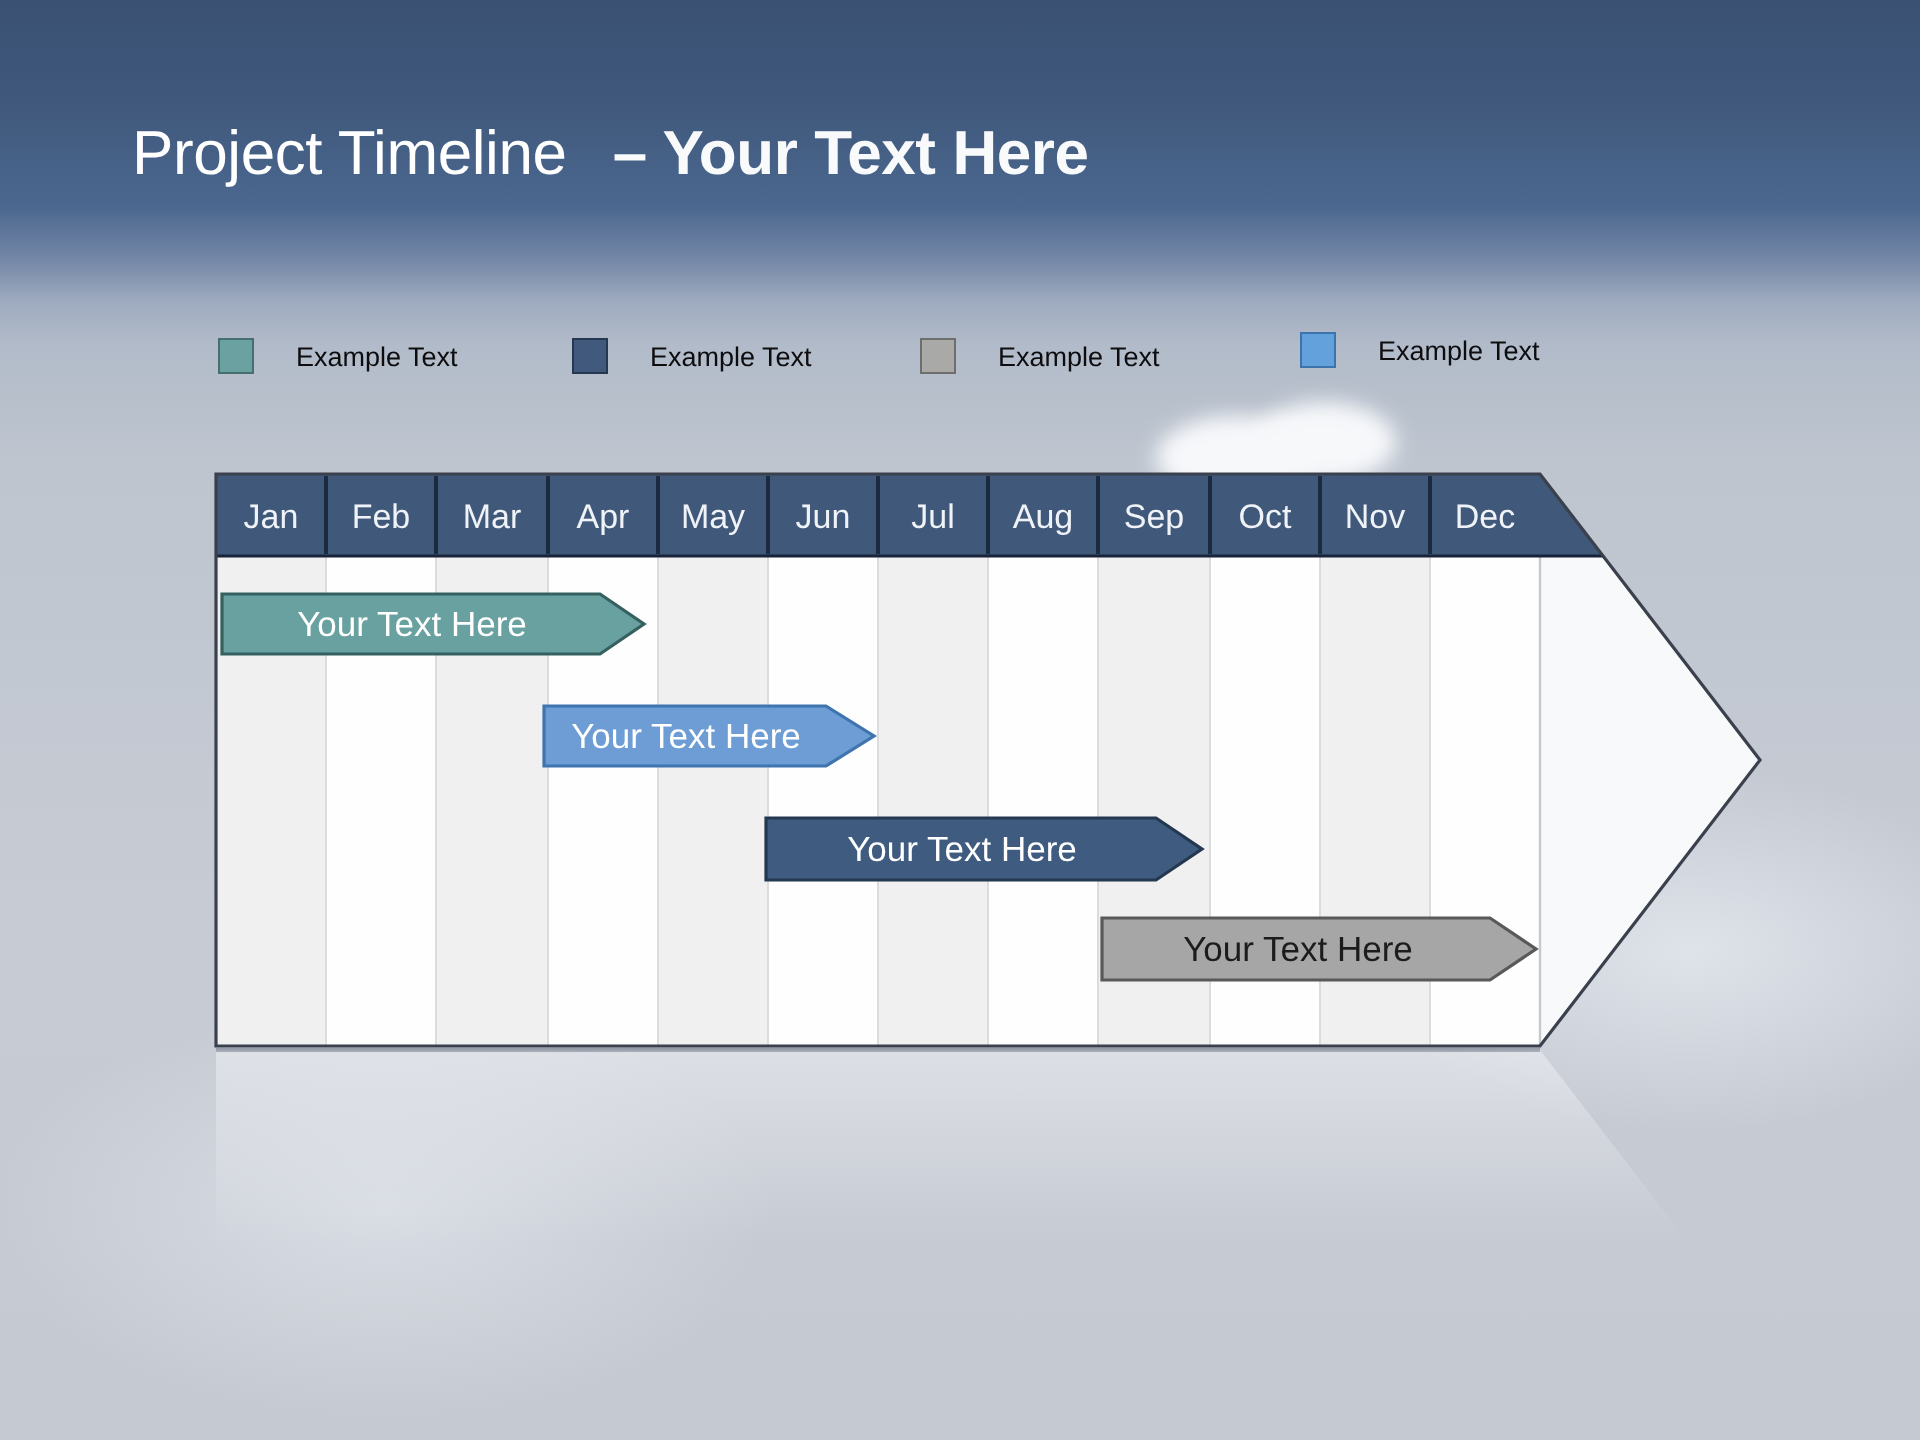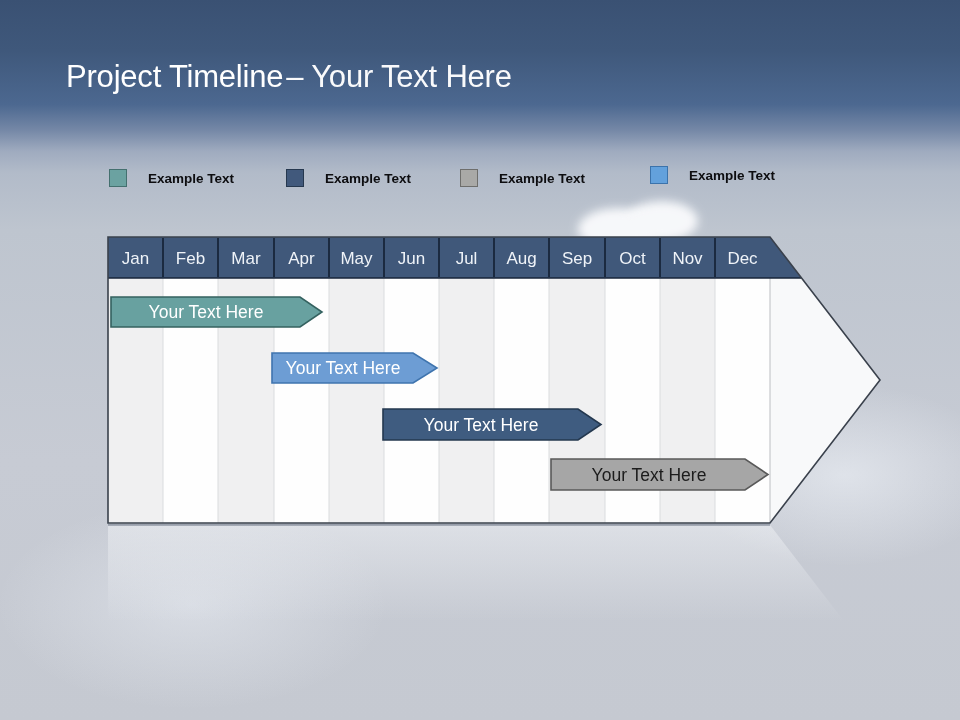--- a/index.html
+++ b/index.html
@@ -14,25 +14,25 @@
       radial-gradient(280px 150px at 20% 84%, rgba(238,242,248,.45), rgba(238,242,248,0) 70%),
       linear-gradient(180deg,
         #3A5173 0%, #3F587B 7%, #4C6890 14.5%, #7487A6 18%,
         #9FABBF 21%, #B2BBC9 24%, #BEC5CF 32%, #C7CBD4 64%, #C5C9D1 100%);
   }
   .title {
     position:absolute; left:66px; top:59px; margin:0;
     font-size:31px; color:#FFFFFF; letter-spacing:-0.2px; white-space:nowrap;
   }
   .title .t-bold { font-weight:normal; }
-  .title .t-light { font-weight:400; margin-left:3px; opacity:.97; }
+  .title .t-light { font-weight:700; margin-left:23px; opacity:.97; }
 
   .legend-item { position:absolute; top:168px; height:20px; display:flex; align-items:center; }
   .swatch { width:16px; height:16px; border:1px solid #444; margin-right:21px; flex:0 0 auto; }
-  .legend-label { font-size:13.5px; font-weight:bold; color:#0D0D10; white-space:nowrap; }
+  .legend-label { font-size:13.5px; font-weight:normal; color:#0D0D10; white-space:nowrap; }
 
   svg.tl { position:absolute; left:0; top:0; width:960px; height:720px; }
   .month-label { font-size:17px; }
   .bar-label { font-size:17.5px; }
   .stripe-a { fill:#F0F0F1; }
   .stripe-b { fill:#FEFEFE; }
   .col-sep  { stroke:#DADCDE; stroke-width:1; }
   .hdr-sep  { stroke:#1B2A40; stroke-width:2; }
 </style>
 </head>

